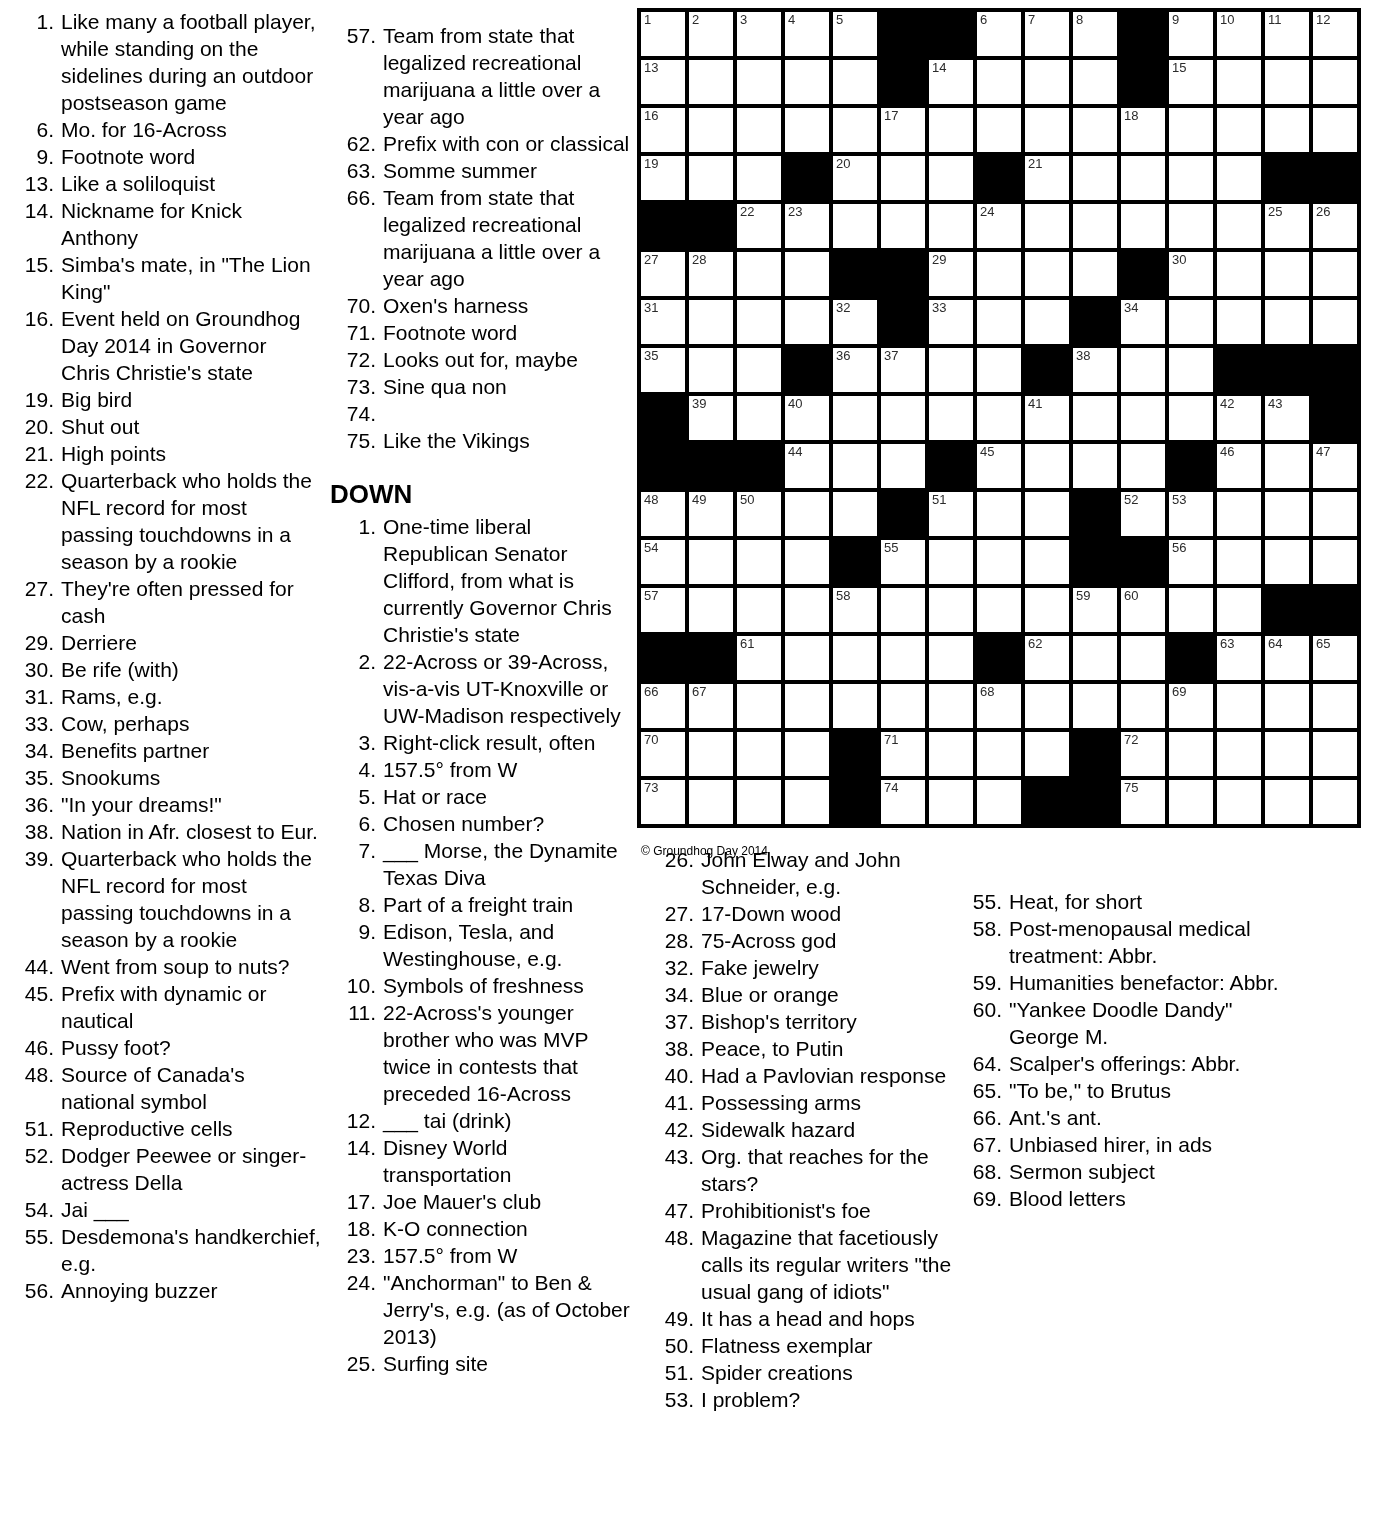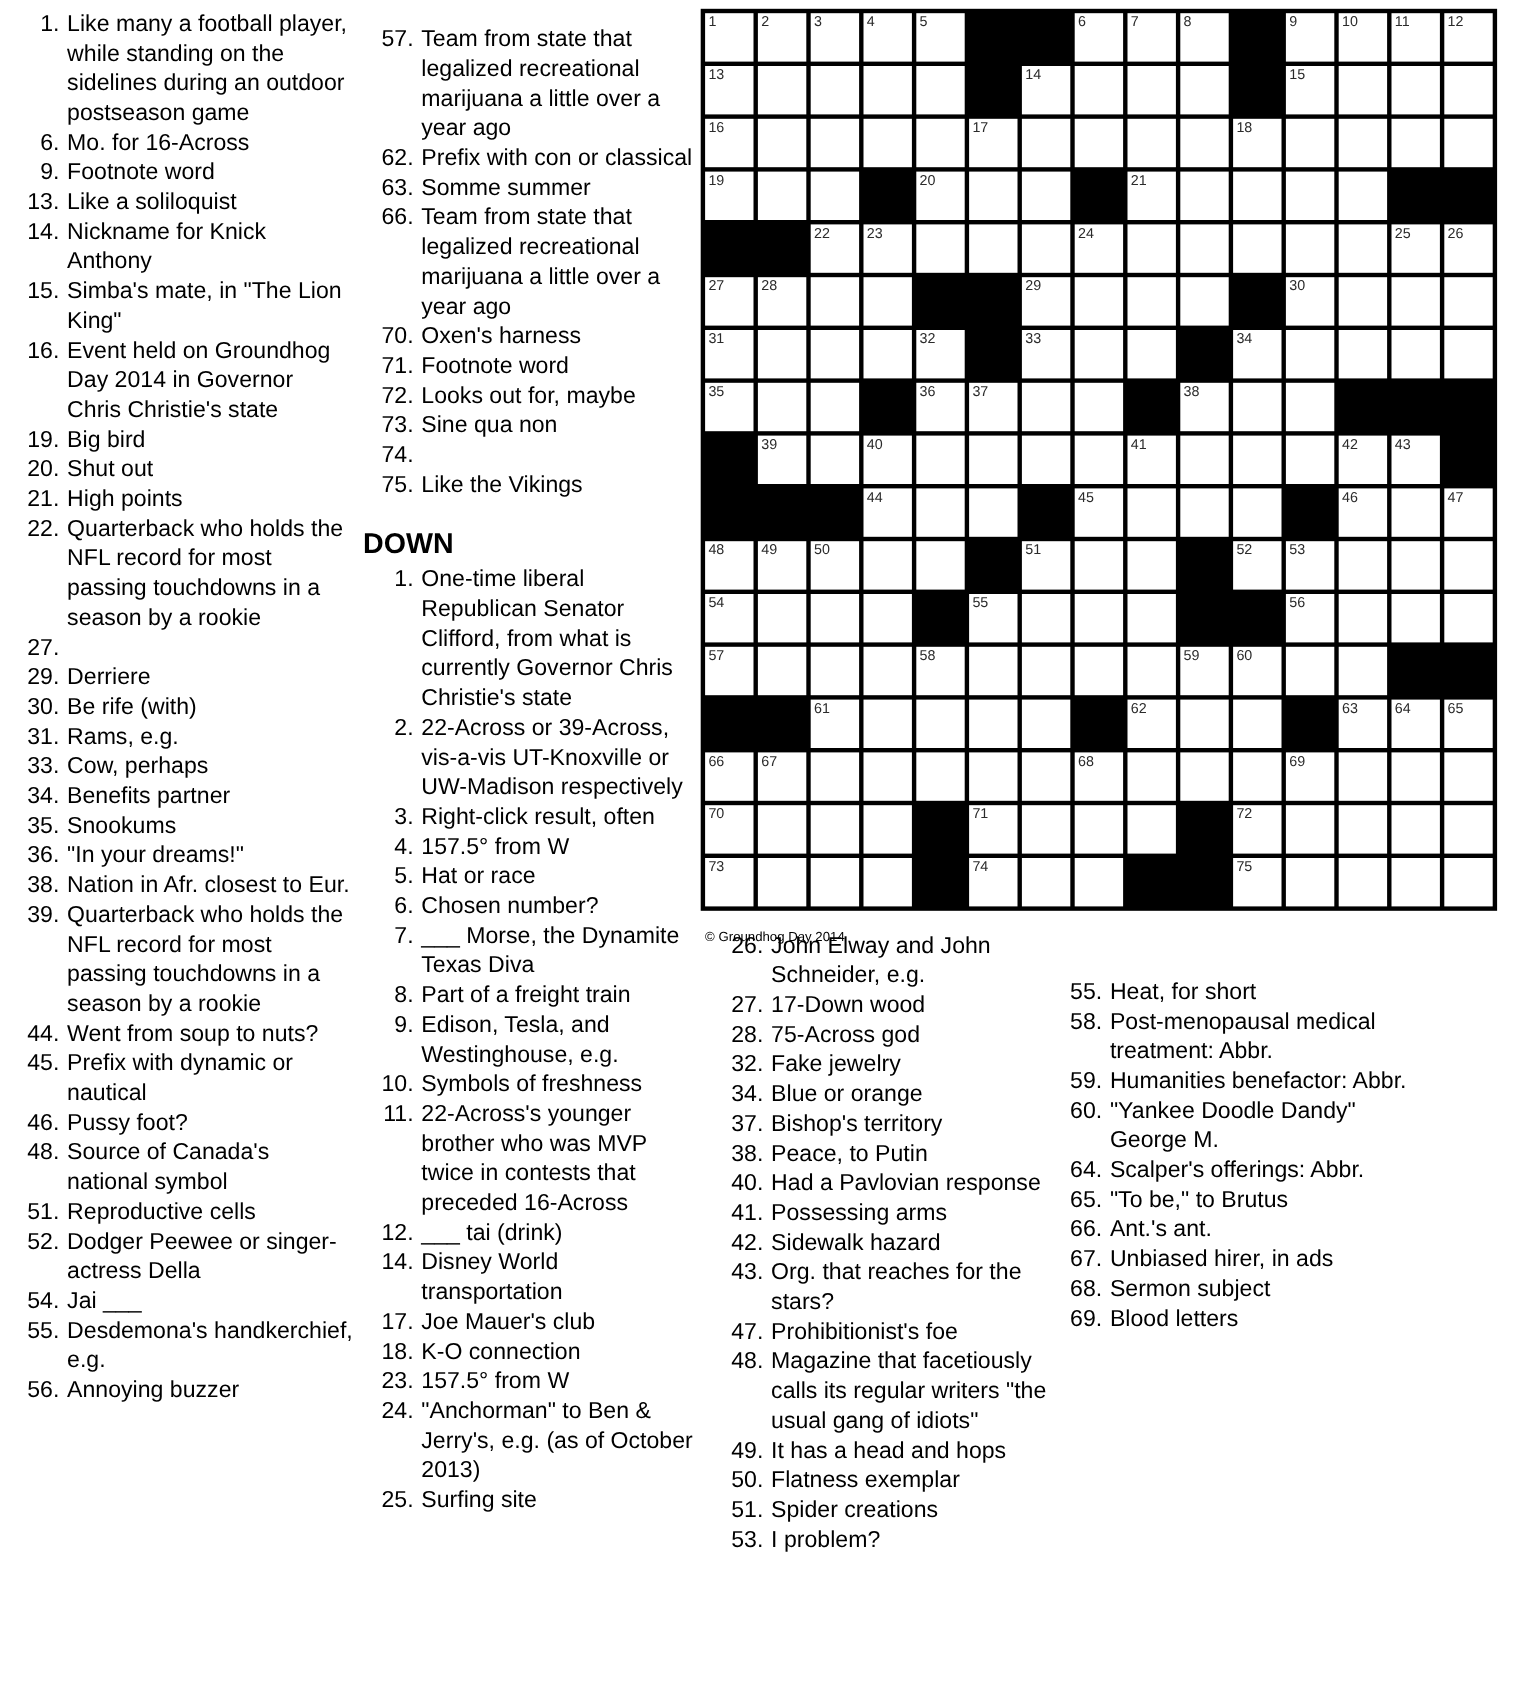--- a/index.html
+++ b/index.html
@@ -86,20 +86,21 @@
       <div class="clue">
         <span class="clue-num">21.</span>
         <span class="clue-text">High points</span>
       </div>
       <div class="clue">
         <span class="clue-num">22.</span>
         <span class="clue-text">Quarterback who holds the NFL record for most passing touchdowns in a season by a rookie</span>
       </div>
       <div class="clue">
         <span class="clue-num">27.</span>
+        <span class="clue-text">They're often pressed for cash</span>
       </div>
       <div class="clue">
         <span class="clue-num">29.</span>
         <span class="clue-text">Derriere</span>
       </div>
       <div class="clue">
         <span class="clue-num">30.</span>
         <span class="clue-text">Be rife (with)</span>
       </div>
       <div class="clue">

